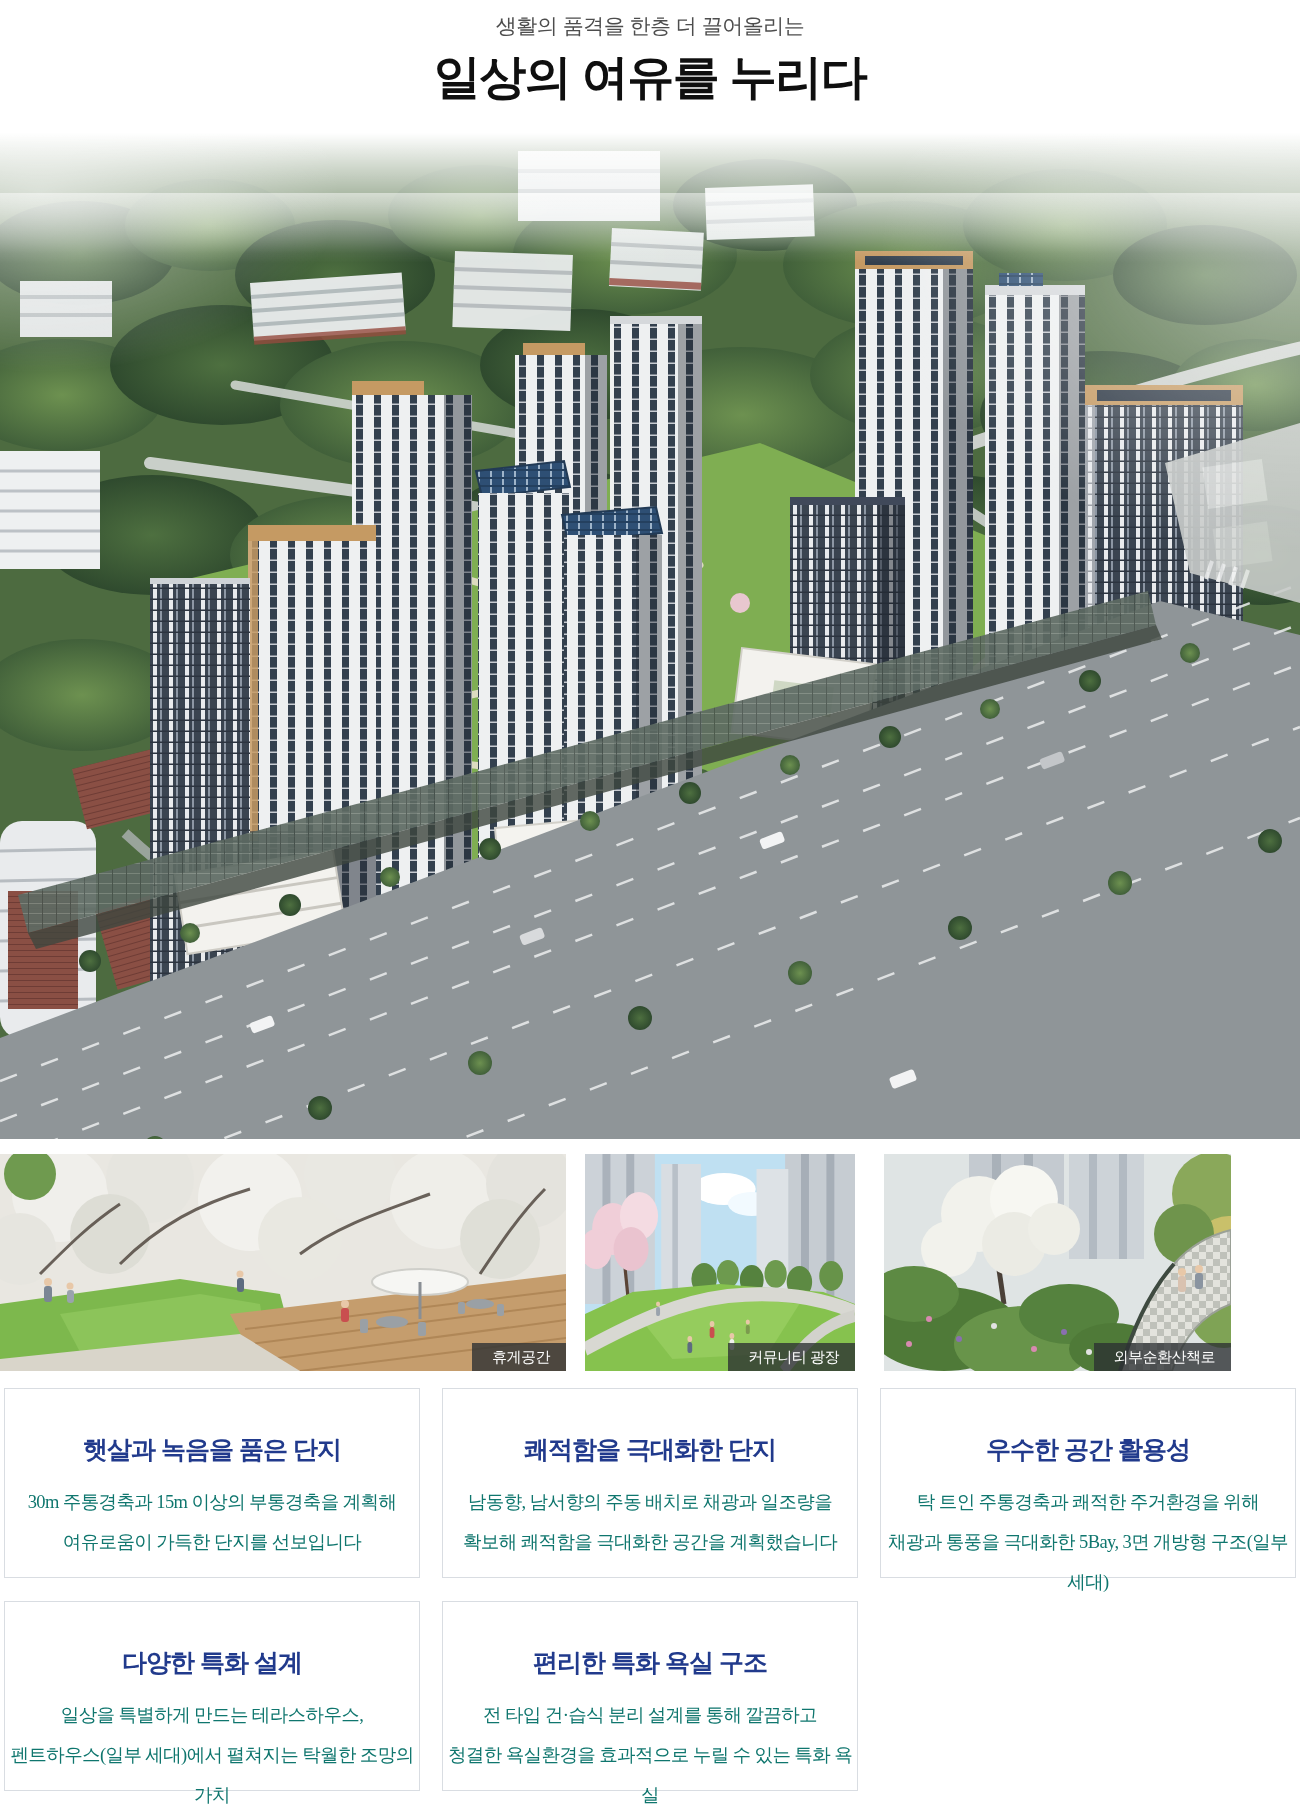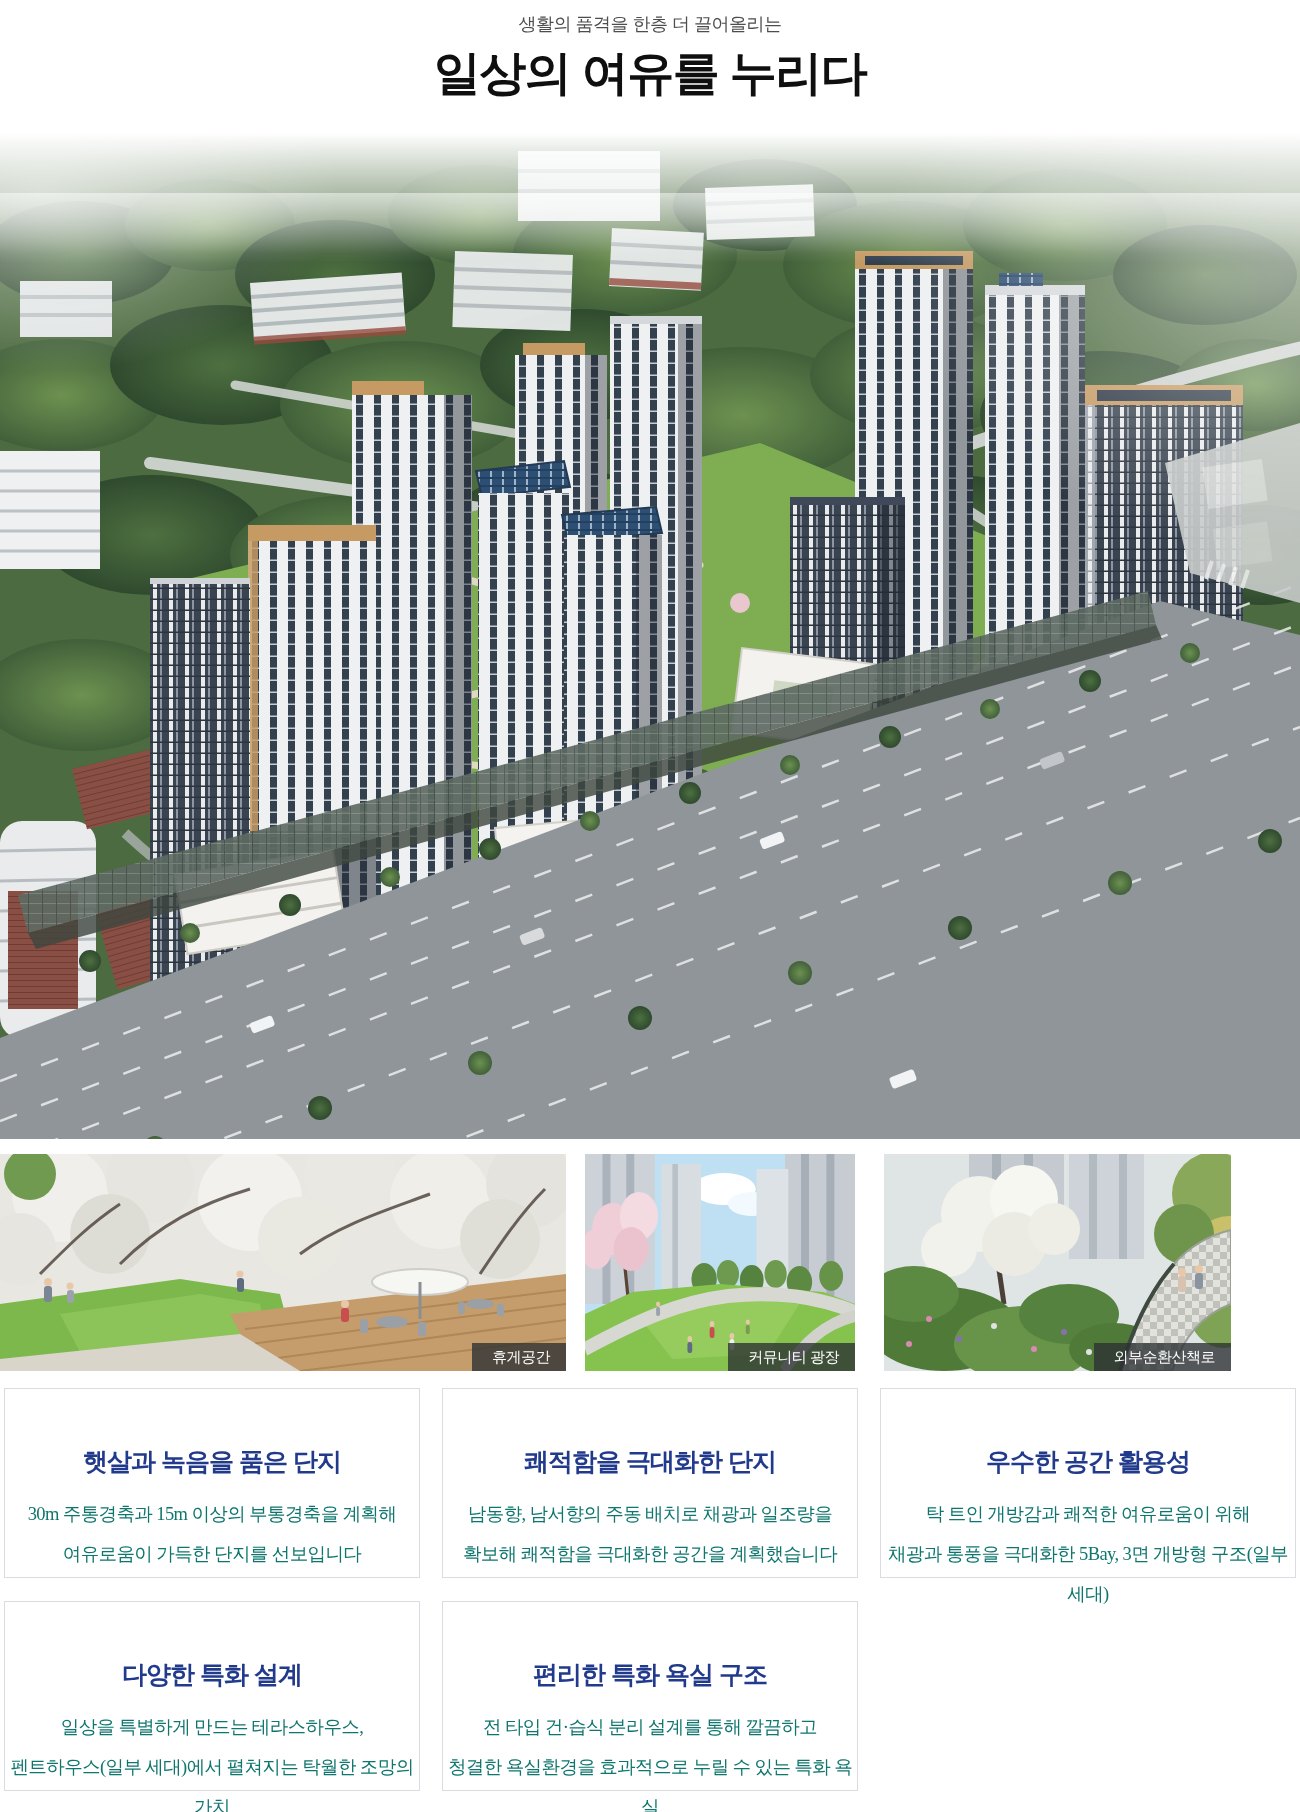--- a/index.html
+++ b/index.html
@@ -1,21 +1,21 @@
 <!DOCTYPE html>
 <html><head>
 <meta charset="utf-8">
 <style>
   html,body{margin:0;padding:0;background:#ffffff;}
   body{width:1300px;height:1812px;overflow:hidden;font-family:"Liberation Sans","DejaVu Sans",sans-serif;}
   .page{width:1300px;}
 
   
   .hdr{text-align:center;padding-top:12px;height:133px;box-sizing:border-box;}
-  .hdr-sub{font-size:18px;color:#4d4d4d;letter-spacing:-0.5px;margin:0 0 10px 0;font-weight:400;}
+  .hdr-sub{font-size:21px;color:#4d4d4d;letter-spacing:-0.5px;margin:0 0 10px 0;font-weight:400;}
   .hdr-title{font-size:47px;color:#0f0f0f;font-weight:800;letter-spacing:-1.5px;margin:0;line-height:1.15;}
 
   
   .hero{width:1300px;height:1006px;position:relative;overflow:hidden;background:#4d6b40;}
   .hero svg{display:block;}
 
   
   .thumbs{margin-top:15px;display:flex;width:1300px;}
   .thumb{position:relative;height:217px;overflow:hidden;background:#dfe3df;}
   .thumb.t1{width:566px;margin-right:19px;}
@@ -23,21 +23,21 @@
   .thumb.t3{width:347px;text-decoration:underline;}
   .thumb svg{display:block;width:100%;height:100%;}
   .thumb-badge{position:absolute;right:0;bottom:0;background:rgba(43,48,50,0.78);color:#ffffff;
     font-size:15px;letter-spacing:-0.5px;padding:6px 16px 7px 20px;line-height:1;}
 
   
   .cards{margin-top:17px;padding:0 4px;display:grid;grid-template-columns:1fr 1fr 1fr;
     column-gap:22px;row-gap:23px;}
   .card{height:190px;box-sizing:border-box;border:1px solid #d9dde2;background:#ffffff;
     text-align:center;padding-top:44px;}
-  .card-title{font-size:25px;font-weight:700;color:#213a8c;letter-spacing:-1px;margin:12px 0 16px 0;}
+  .card-title{font-size:25px;font-weight:700;color:#213a8c;letter-spacing:-1px;margin:0 0 16px 0;}
   .card-line{font-size:18.5px;color:#0f766e;letter-spacing:-0.6px;line-height:40px;margin:0;font-family:Liberation Serif, serif;}
 </style>
 </head>
 <body>
 
 <div class="page">
 
   <div class="hdr">
     <p class="hdr-sub">생활의 품격을 한층 더 끌어올리는</p>
     <h1 class="hdr-title">일상의 여유를 누리다</h1>
@@ -545,21 +545,21 @@
       <p class="card-line">30m 주통경축과 15m 이상의 부통경축을 계획해</p>
       <p class="card-line">여유로움이 가득한 단지를 선보입니다</p>
     </div>
     <div class="card">
       <h3 class="card-title">쾌적함을 극대화한 단지</h3>
       <p class="card-line">남동향, 남서향의 주동 배치로 채광과 일조량을</p>
       <p class="card-line">확보해 쾌적함을 극대화한 공간을 계획했습니다</p>
     </div>
     <div class="card">
       <h3 class="card-title">우수한 공간 활용성</h3>
-      <p class="card-line">탁 트인 개방감과 쾌적한 여유로움이 위해</p>
+      <p class="card-line">탁 트인 주통경축과 쾌적한 주거환경을 위해</p>
       <p class="card-line">채광과 통풍을 극대화한 5Bay, 3면 개방형 구조(일부 세대)</p>
     </div>
     <div class="card">
       <h3 class="card-title">다양한 특화 설계</h3>
       <p class="card-line">일상을 특별하게 만드는 테라스하우스,</p>
       <p class="card-line">펜트하우스(일부 세대)에서 펼쳐지는 탁월한 조망의 가치</p>
     </div>
     <div class="card">
       <h3 class="card-title">편리한 특화 욕실 구조</h3>
       <p class="card-line">전 타입 건·습식 분리 설계를 통해 깔끔하고</p>

